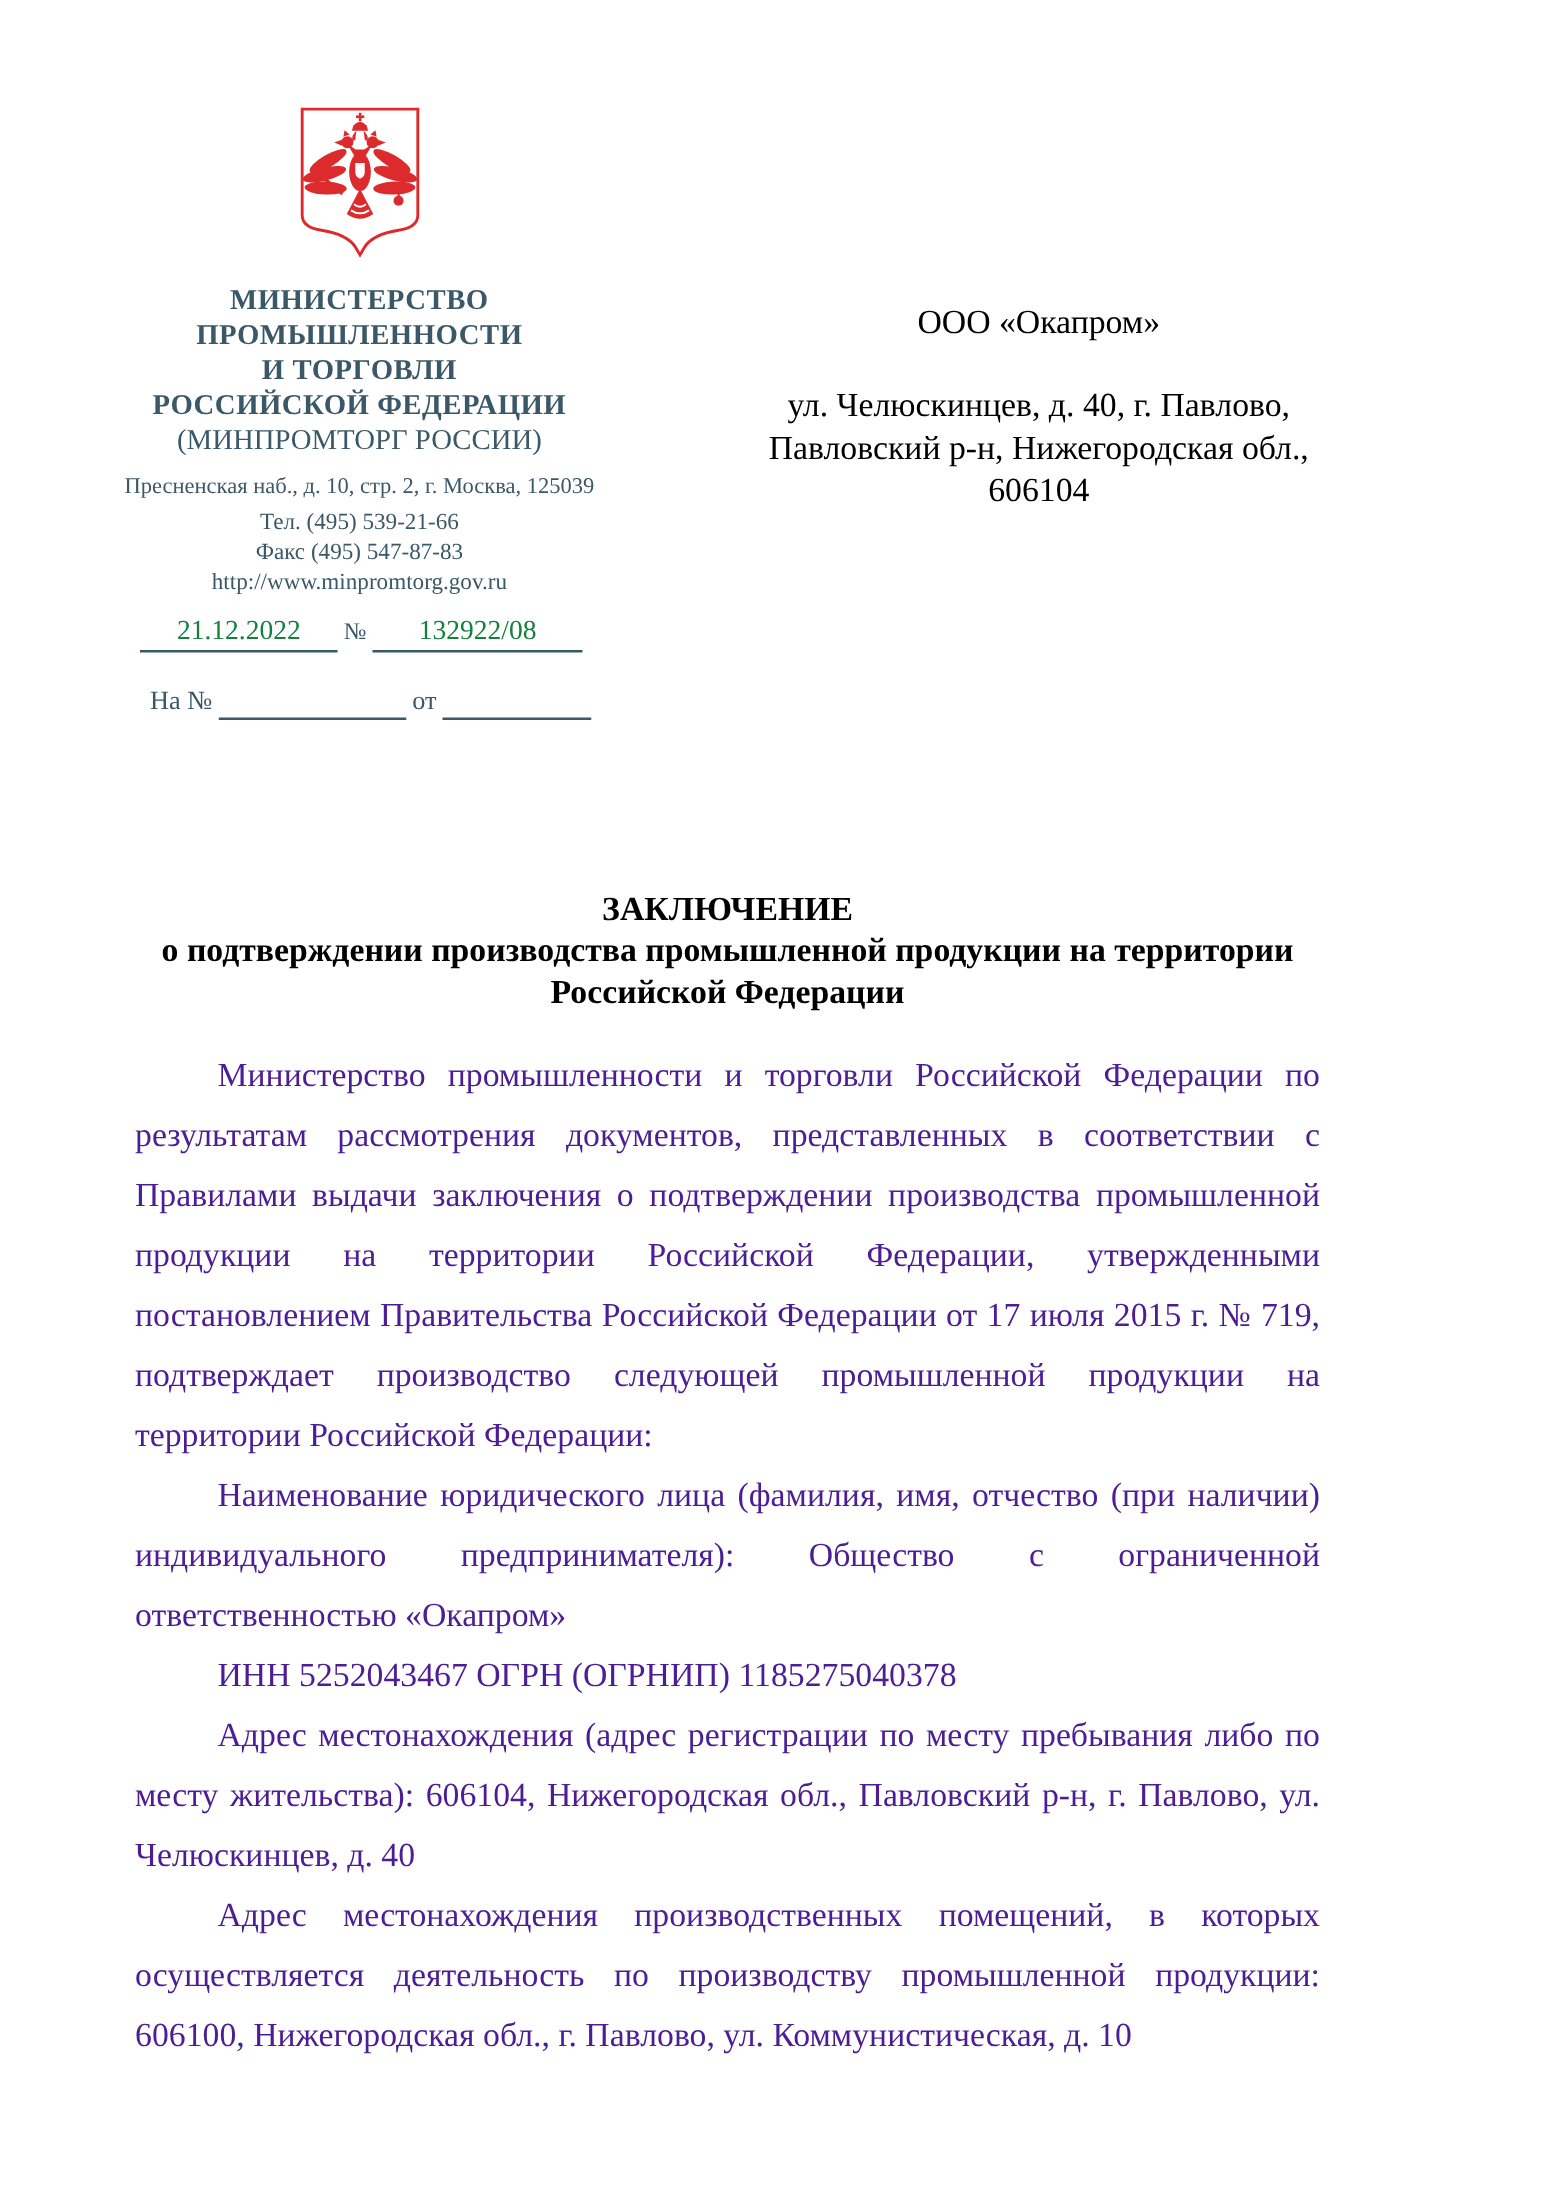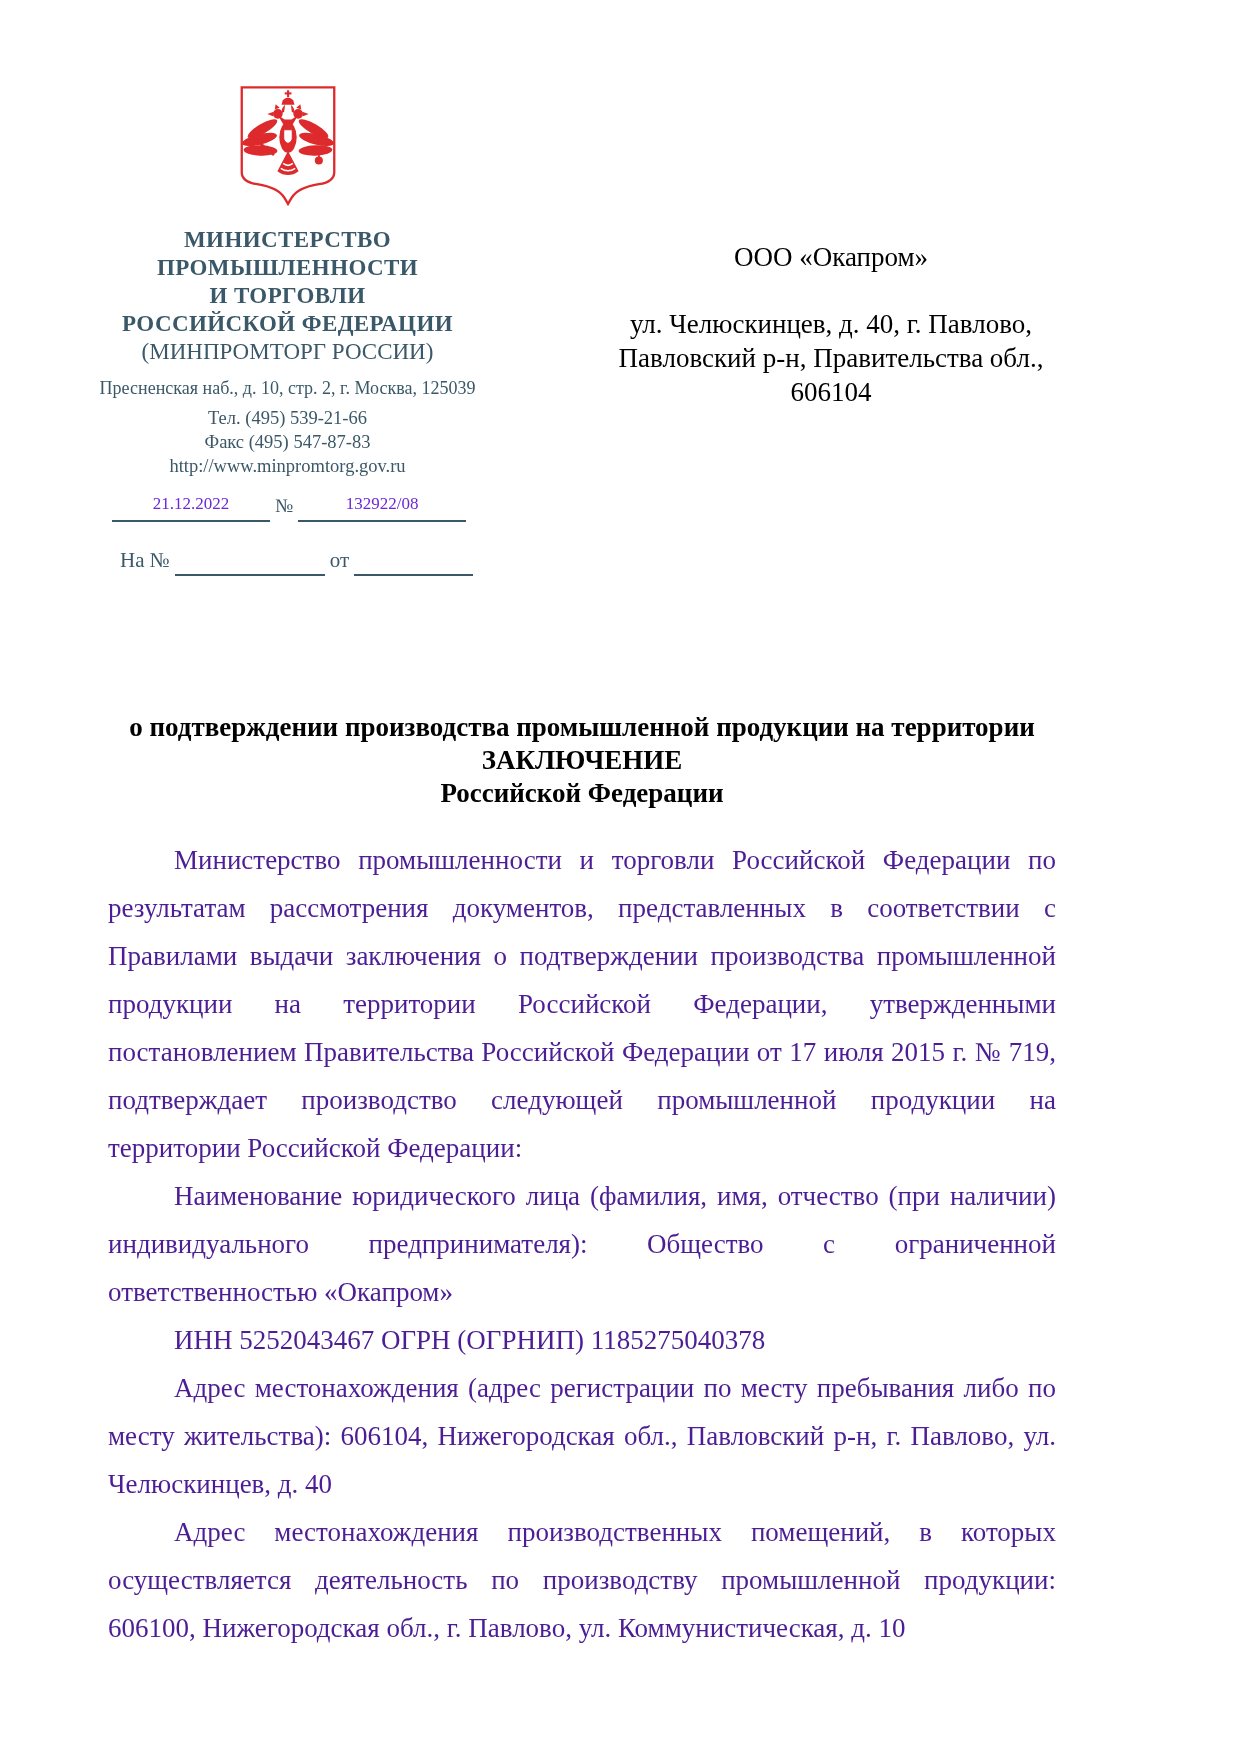--- a/index.html
+++ b/index.html
@@ -55,21 +55,21 @@
   }
   .date-row { left: 112px; top: 489px; height: 33px; }
   .onref-row { left: 115px; top: 543px; height: 33px; }
   .u {
     display: inline-block;
     border-bottom: 2px solid var(--accent);
     text-align: center;
     height: 33px;
     line-height: 30px;
   }
-  .u.value { color: #6d28d9; font-size: 17px; }
+  .u.value { color: #15803d; font-size: 22px; }
   .ref-lbl { padding: 0 5px 1px 5px; line-height: 30px; }
   .num-sign { font-size: 19px; }
 
   
   .recipient {
     position: absolute;
     left: 598px;
     top: 240px;
     width: 466px;
     text-align: center;
@@ -171,28 +171,28 @@
     <span class="ref-lbl">На №</span>
     <span class="u" style="width:150px"></span>
     <span class="ref-lbl">от</span>
     <span class="u" style="width:119px"></span>
   </div>
 
   <div class="recipient">
     <div>ООО «Окапром»</div>
     <div class="recipient-address">
         <div>ул. Челюскинцев, д. 40, г. Павлово,</div>
-        <div>Павловский р-н, Правительства обл.,</div>
+        <div>Павловский р-н, Нижегородская обл.,</div>
         <div>606104</div>
       </div>
   </div>
 
   <div class="doc-title">
+    <div>ЗАКЛЮЧЕНИЕ</div>
     <div>о подтверждении производства промышленной продукции на территории</div>
-    <div>ЗАКЛЮЧЕНИЕ</div>
     <div>Российской Федерации</div>
   </div>
 
   <div class="doc-body">
       <p>Министерство промышленности и торговли Российской Федерации по результатам рассмотрения документов, представленных в соответствии с Правилами выдачи заключения о подтверждении производства промышленной продукции на территории Российской Федерации, утвержденными постановлением Правительства Российской Федерации от 17 июля 2015 г. № 719, подтверждает производство следующей промышленной продукции на территории Российской Федерации:</p>
       <p>Наименование юридического лица (фамилия, имя, отчество (при наличии) индивидуального предпринимателя): Общество с ограниченной ответственностью «Окапром»</p>
       <p>ИНН 5252043467 ОГРН (ОГРНИП) 1185275040378</p>
       <p>Адрес местонахождения (адрес регистрации по месту пребывания либо по месту жительства): 606104, Нижегородская обл., Павловский р-н, г. Павлово, ул. Челюскинцев, д. 40</p>
       <p>Адрес местонахождения производственных помещений, в которых осуществляется деятельность по производству промышленной продукции: 606100, Нижегородская обл., г. Павлово, ул. Коммунистическая, д. 10</p>
     </div>

